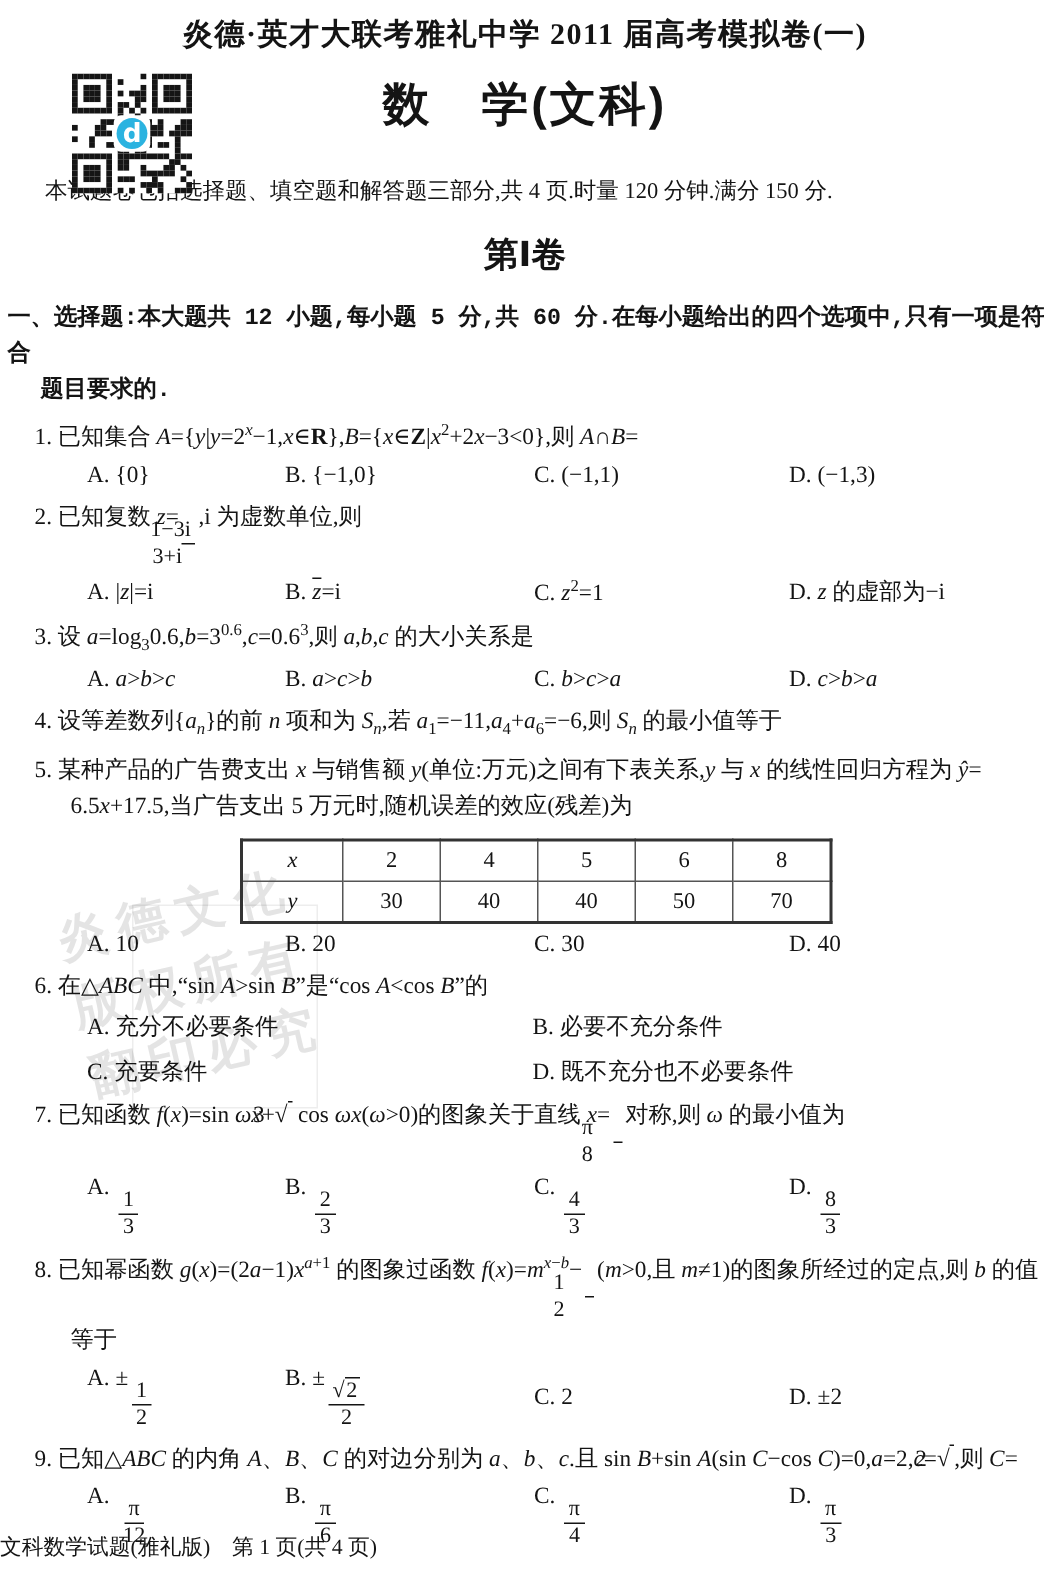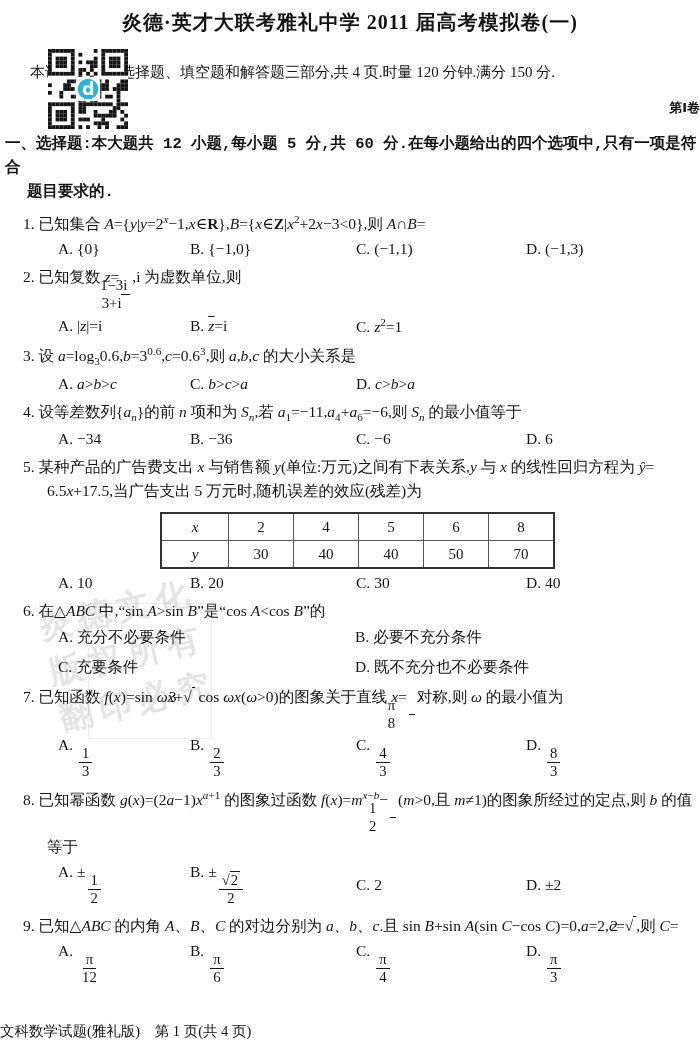--- a/index.html
+++ b/index.html
@@ -14,21 +14,21 @@
   .exam-title{
     text-align:center;font-weight:bold;font-size:20px;margin-top:9px;
     letter-spacing:1px;font-family:"Liberation Serif","DejaVu Serif",serif;
   }
   .qr-wrap{position:absolute;left:48px;top:40px;width:80px;height:80px;}
   .subject-title{
     text-align:center;font-weight:bold;font-size:31px;margin-top:13px;
     letter-spacing:2px;font-family:"Liberation Sans","DejaVu Sans",sans-serif;
   }
   .intro{margin:27px 30px 0 30px;font-size:15px;}
-  .part-title{text-align:right;font-weight:bold;font-size:13px;margin-top:17px;
+  .part-title{text-align:center;font-weight:bold;font-size:23px;margin-top:17px;
     font-family:"Liberation Sans","DejaVu Sans",sans-serif;}
   
   .section-heading{margin:15px 0 0 5px;font-weight:bold;font-size:15.5px;line-height:1.55;
     font-family:Liberation Mono, monospace;}
   .section-heading .l2{padding-left:22px;}
   
   #questions{margin-top:3px;margin-left:18px;}
   .q-block{margin-top:7px;}
   .q-stem{margin-left:5px;padding-left:24px;text-indent:-24px;line-height:1.55;}
   .opts{margin:4px 0 0 40px;display:grid;align-items:center;}
@@ -298,20 +298,21 @@
             <rect x="18" y="20" width="1" height="1"></rect>
             <rect x="19" y="20" width="1" height="1"></rect>
             <rect x="20" y="20" width="1" height="1"></rect>
           </g>
         <rect x="7.3" y="7.3" width="6.4" height="6.4" rx="1.3" fill="#ffffff"></rect>
         <circle cx="10.5" cy="10.5" r="2.7" fill="#2bb3e0"></circle>
         <text x="10.55" y="12.05" font-size="4.6" text-anchor="middle" fill="#ffffff" font-weight="bold" font-family="DejaVu Sans, sans-serif">d</text>
       </svg>
     </div>
 
+    <div class="subject-title">数　学(文科)</div>
 
     <div class="intro">本试题卷包括选择题、填空题和解答题三部分,共 4 页.时量 120 分钟.满分 150 分.</div>
 
     <div class="part-title">第Ⅰ卷</div>
 
     <div class="section-heading">
       <div class="l1">一、选择题:本大题共 12 小题,每小题 5 分,共 60 分.在每小题给出的四个选项中,只有一项是符合</div>
       <div class="l2">题目要求的.</div>
     </div>
 
@@ -327,38 +328,34 @@
         </div>
         <div class="q-block">
           <div class="q-stem"><span class="q-num">2.</span> 已知复数 <i>z</i>=<span class="frac">
               <span class="num">1−3i</span>
               <span class="den">3+i</span>
             </span>,i 为虚数单位,则</div>
           <div class="opts cols4">
             <span class="opt"><span class="opt-label">A.</span>|<i>z</i>|=i</span>
             <span class="opt"><span class="opt-label">B.</span><span style="text-decoration:overline"><i>z</i></span>=i</span>
             <span class="opt"><span class="opt-label">C.</span><i>z</i><sup>2</sup>=1</span>
+            <span class="opt"><span class="opt-label">D.</span><i>z</i> 的虚部为−i</span>
           </div>
         </div>
         <div class="q-block">
           <div class="q-stem"><span class="q-num">3.</span> 设 <i>a</i>=log<sub>3</sub>0.6,<i>b</i>=3<sup>0.6</sup>,<i>c</i>=0.6<sup>3</sup>,则 <i>a</i>,<i>b</i>,<i>c</i> 的大小关系是</div>
           <div class="opts cols4">
             <span class="opt"><span class="opt-label">A.</span><i>a</i>&gt;<i>b</i>&gt;<i>c</i></span>
+            <span class="opt"><span class="opt-label">B.</span><i>a</i>&gt;<i>c</i>&gt;<i>b</i></span>
             <span class="opt"><span class="opt-label">C.</span><i>b</i>&gt;<i>c</i>&gt;<i>a</i></span>
             <span class="opt"><span class="opt-label">D.</span><i>c</i>&gt;<i>b</i>&gt;<i>a</i></span>
           </div>
         </div>
         <div class="q-block">
           <div class="q-stem"><span class="q-num">4.</span> 设等差数列{<i>a</i><sub><i>n</i></sub>}的前 <i>n</i> 项和为 <i>S</i><sub><i>n</i></sub>,若 <i>a</i><sub>1</sub>=−11,<i>a</i><sub>4</sub>+<i>a</i><sub>6</sub>=−6,则 <i>S</i><sub><i>n</i></sub> 的最小值等于</div>
-          <div class="opts cols4">
-            <span class="opt"><span class="opt-label">A.</span>−34</span>
-            <span class="opt"><span class="opt-label">B.</span>−36</span>
-            <span class="opt"><span class="opt-label">C.</span>−6</span>
-            <span class="opt"><span class="opt-label">D.</span>6</span>
-          </div>
         </div>
         <div class="q-block">
           <div class="q-stem"><span class="q-num">5.</span> 某种产品的广告费支出 <i>x</i> 与销售额 <i>y</i>(单位:万元)之间有下表关系,<i>y</i> 与 <i>x</i> 的线性回归方程为 <i>ŷ</i>= 6.5<i>x</i>+17.5,当广告支出 5 万元时,随机误差的效应(残差)为</div>
           <table class="t5">
             <tbody>
               <tr>
                 <td class="c0"><i>x</i></td>
                 <td class="cd">2</td>
                 <td class="cd">4</td>
                 <td class="cd">5</td>

